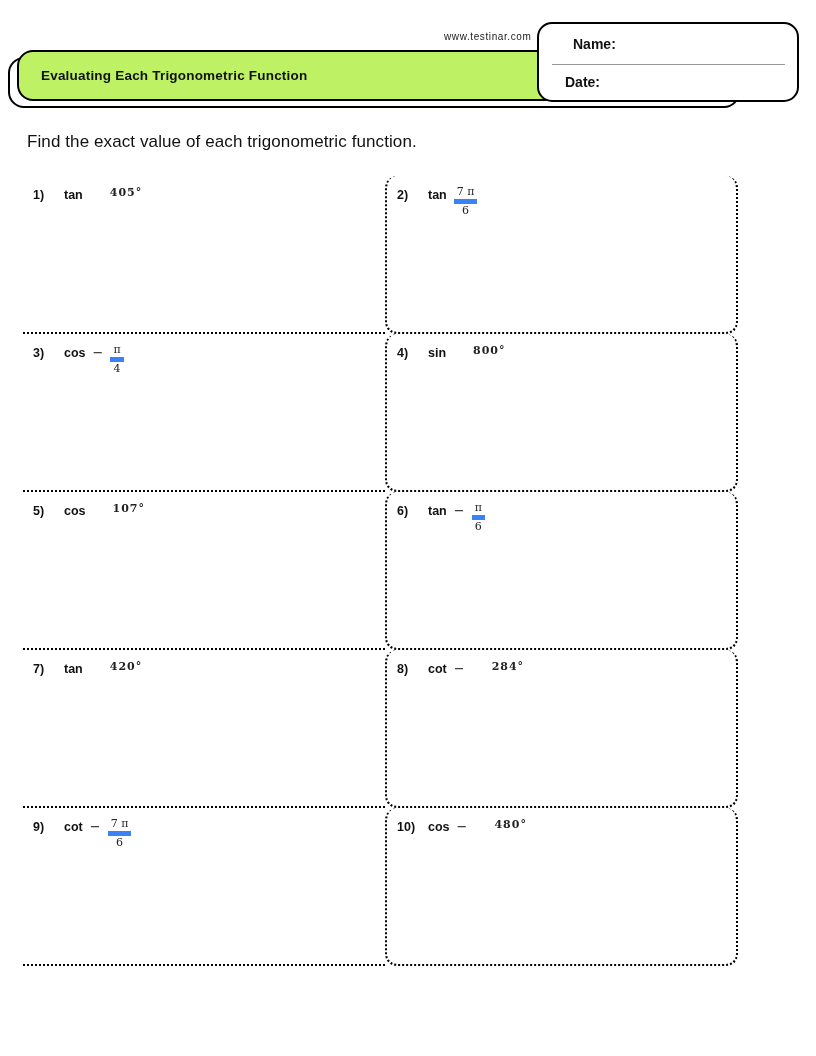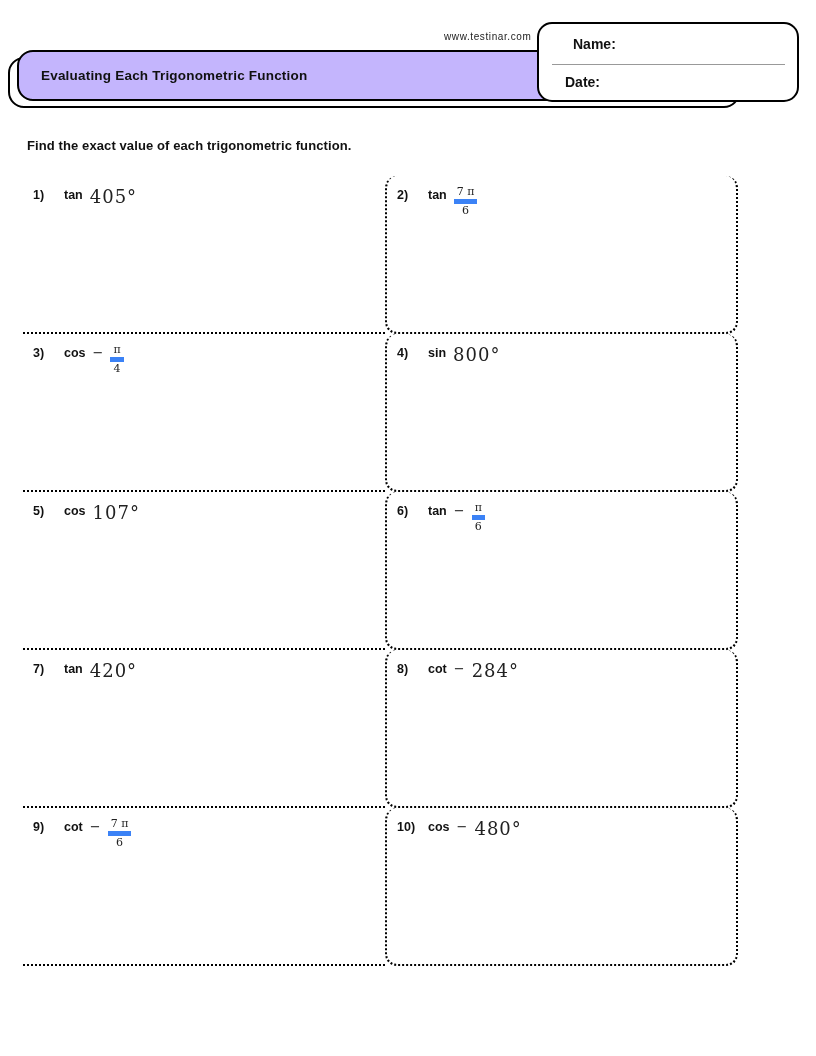--- a/index.html
+++ b/index.html
@@ -37,21 +37,21 @@
     z-index: 1;
   }
   .banner {
     position: absolute;
     left: 17px;
     top: 50px;
     width: 728px;
     height: 47px;
     border: 2.5px solid #000;
     border-radius: 16px;
-    background: #c4b5fd;
+    background: #bef264;
     z-index: 2;
     display: flex;
     align-items: center;
   }
   .banner-title {
     padding-left: 22px;
     font-size: 13.5px;
     font-weight: bold;
     letter-spacing: 0.2px;
   }
@@ -87,24 +87,23 @@
     top: 50px;
     font-size: 14px;
     font-weight: bold;
     padding-left: 12px;
   }
 
   .instruction {
     position: absolute;
     left: 27px;
     top: 132px;
-    font-size: 13px;
-    font-weight: bold;
+    font-size: 17px;
+    font-weight: normal;
     letter-spacing: 0.1px;
-    margin-top: 6px;
   }
 
   
   .grid {
     position: absolute;
     left: 23px;
     top: 176px;
     display: grid;
     grid-template-columns: 362px 353px;
     grid-auto-rows: 158px;
@@ -138,24 +137,25 @@
     padding-top: 2px;
   }
   .minus {
     font-family: "DejaVu Serif", serif;
     font-size: 13px;
     margin-right: 7px;
     padding-top: 1px;
   }
   .val {
     font-family: "DejaVu Serif", serif;
-    font-size: 18px;
+    font-size: 11px;
     letter-spacing: 1px;
     color: #222;
-    font-weight: normal;
+    font-weight: bold;
+    margin-left: 20px;
   }
   .frac {
     display: inline-block;
     text-align: center;
     font-family: "DejaVu Serif", serif;
     font-size: 11px;
     color: #222;
     line-height: 1.1;
   }
   .frac .fnum {

